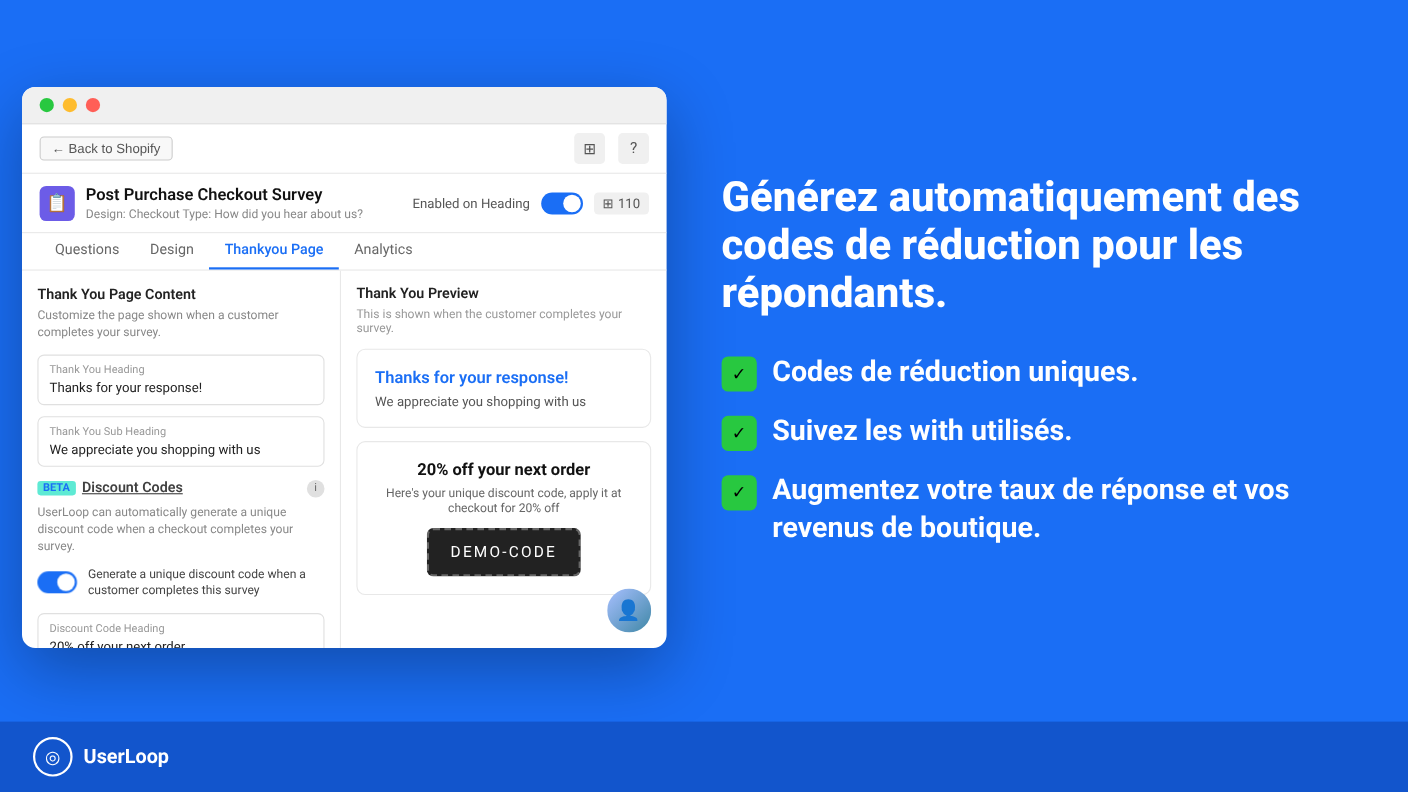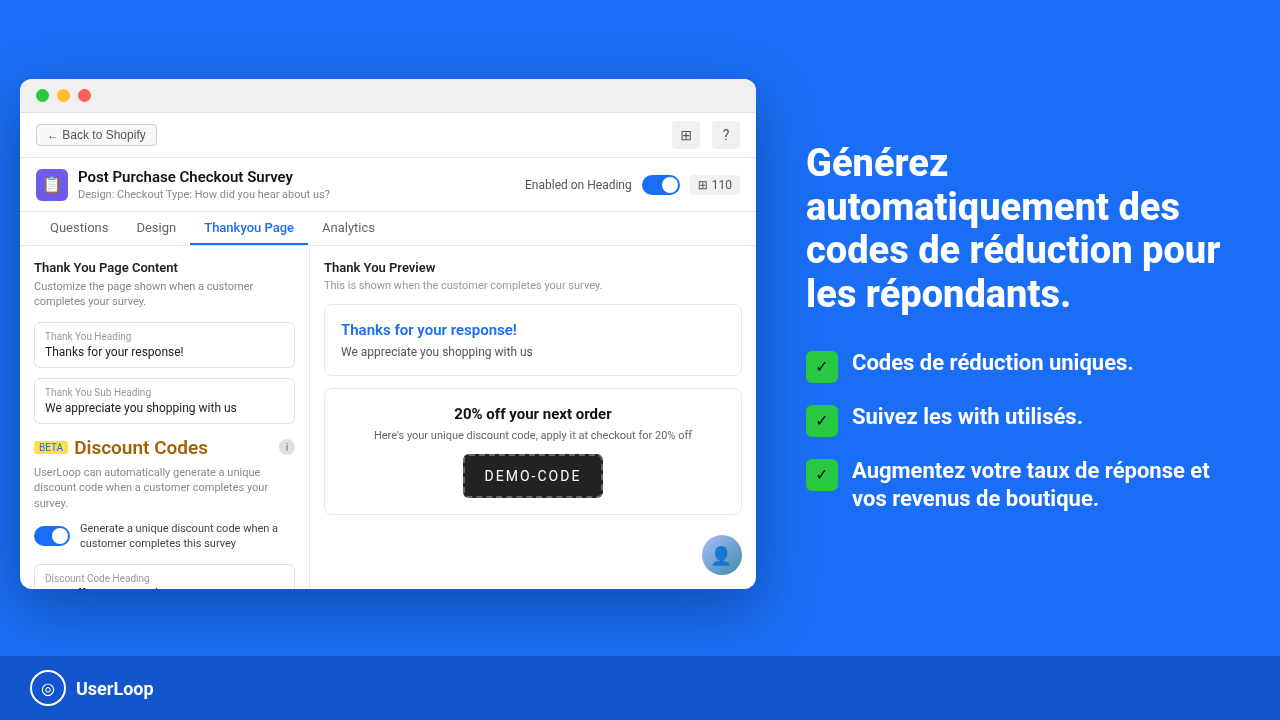--- a/index.html
+++ b/index.html
@@ -14,21 +14,21 @@
     }
 
     .main-layout {
       display: flex;
       flex: 1;
       height: 100%;
     }
 
     
     .left-panel {
-      width: 756px;
+      width: 606px;
       flex-shrink: 0;
       padding: 32px 0 20px 20px;
       display: flex;
       flex-direction: column;
       justify-content: center;
     }
 
     .app-window {
       background: #fff;
       border-radius: 12px;
@@ -217,31 +217,32 @@
     .discount-section {
       margin-top: 12px;
     }
     .discount-header {
       display: flex;
       align-items: center;
       gap: 6px;
       margin-bottom: 6px;
     }
     .beta-badge {
-      background: #fde047;
+      background: #5eead4;
       color: #1a6ef5;
       font-size: 10px;
-      font-weight: 400;
+      font-weight: 700;
       padding: 1px 5px;
       border-radius: 3px;
     }
     .discount-title {
-      font-size: 19px;
+      font-size: 13px;
       font-weight: 600;
-      color: #a16207;
+      color: #404040;
+      text-decoration: underline;
     }
     .info-icon {
       width: 16px; height: 16px;
       border-radius: 50%;
       background: #e0e0e0;
       display: flex; align-items: center; justify-content: center;
       font-size: 10px;
       color: #666;
       margin-left: auto;
       cursor: pointer;
@@ -393,21 +394,21 @@
     .check-icon {
       width: 32px; height: 32px;
       background: #28c840;
       border-radius: 6px;
       display: flex; align-items: center; justify-content: center;
       font-size: 16px;
       flex-shrink: 0;
       margin-top: 2px;
     }
     .feature-text {
-      font-size: 22px;
+      font-size: 26px;
       font-weight: 700;
       color: white;
       line-height: 1.3;
     }
 
     
     .bottom-bar {
       background: #1255cc;
       padding: 14px 30px;
       display: flex;
@@ -498,21 +499,21 @@
             <div class="field-label">Thank You Sub Heading</div>
             <div class="field-value">We appreciate you shopping with us</div>
           </div>
 
           <div class="discount-section">
             <div class="discount-header">
               <span class="beta-badge">BETA</span>
               <span class="discount-title">Discount Codes</span>
               <div class="info-icon">i</div>
             </div>
-            <div class="discount-desc">UserLoop can automatically generate a unique discount code when a customer completes your survey.</div>
+            <div class="discount-desc">UserLoop can automatically generate a unique discount code when a checkout completes your survey.</div>
 
             <div class="toggle-row">
               <div class="toggle-small">
                 <div class="toggle-small-knob"></div>
               </div>
               <span class="toggle-label">Generate a unique discount code when a customer completes this survey</span>
             </div>
 
             <div class="field-group">
               <div class="field-label">Discount Code Heading</div>

